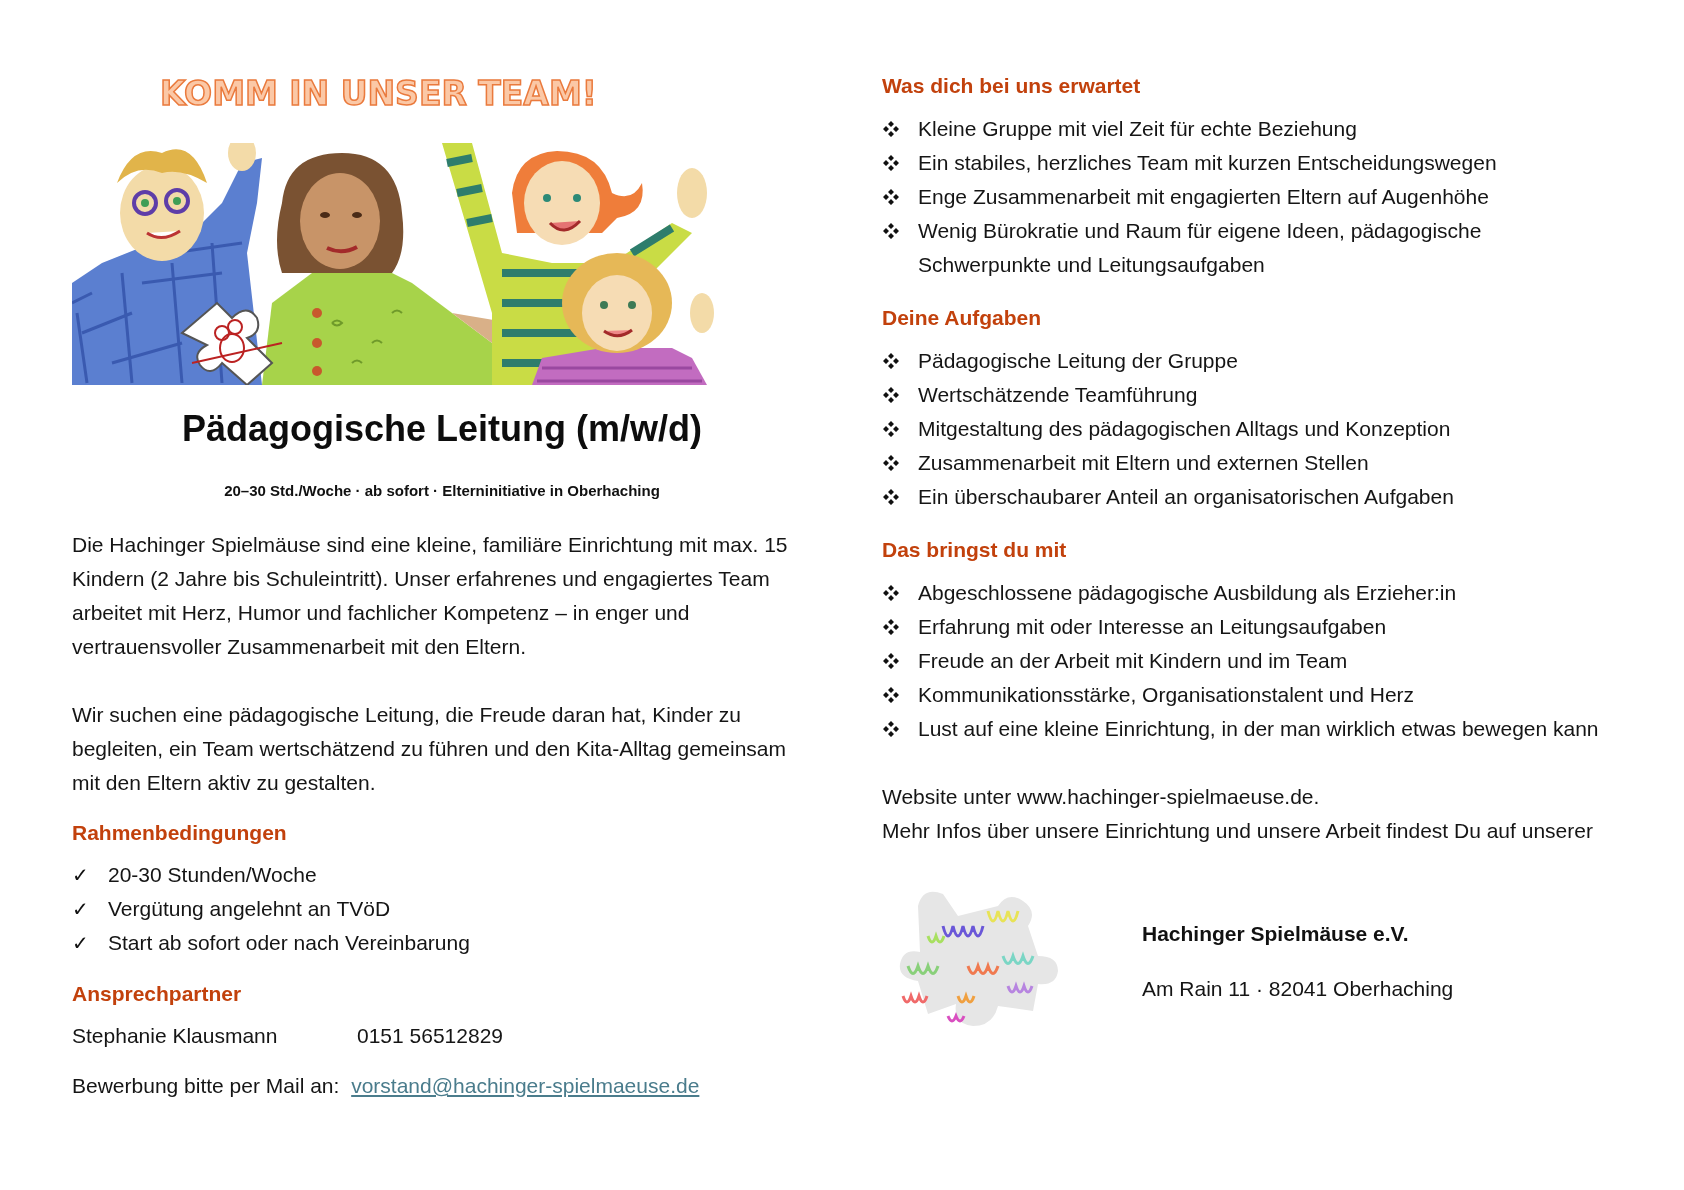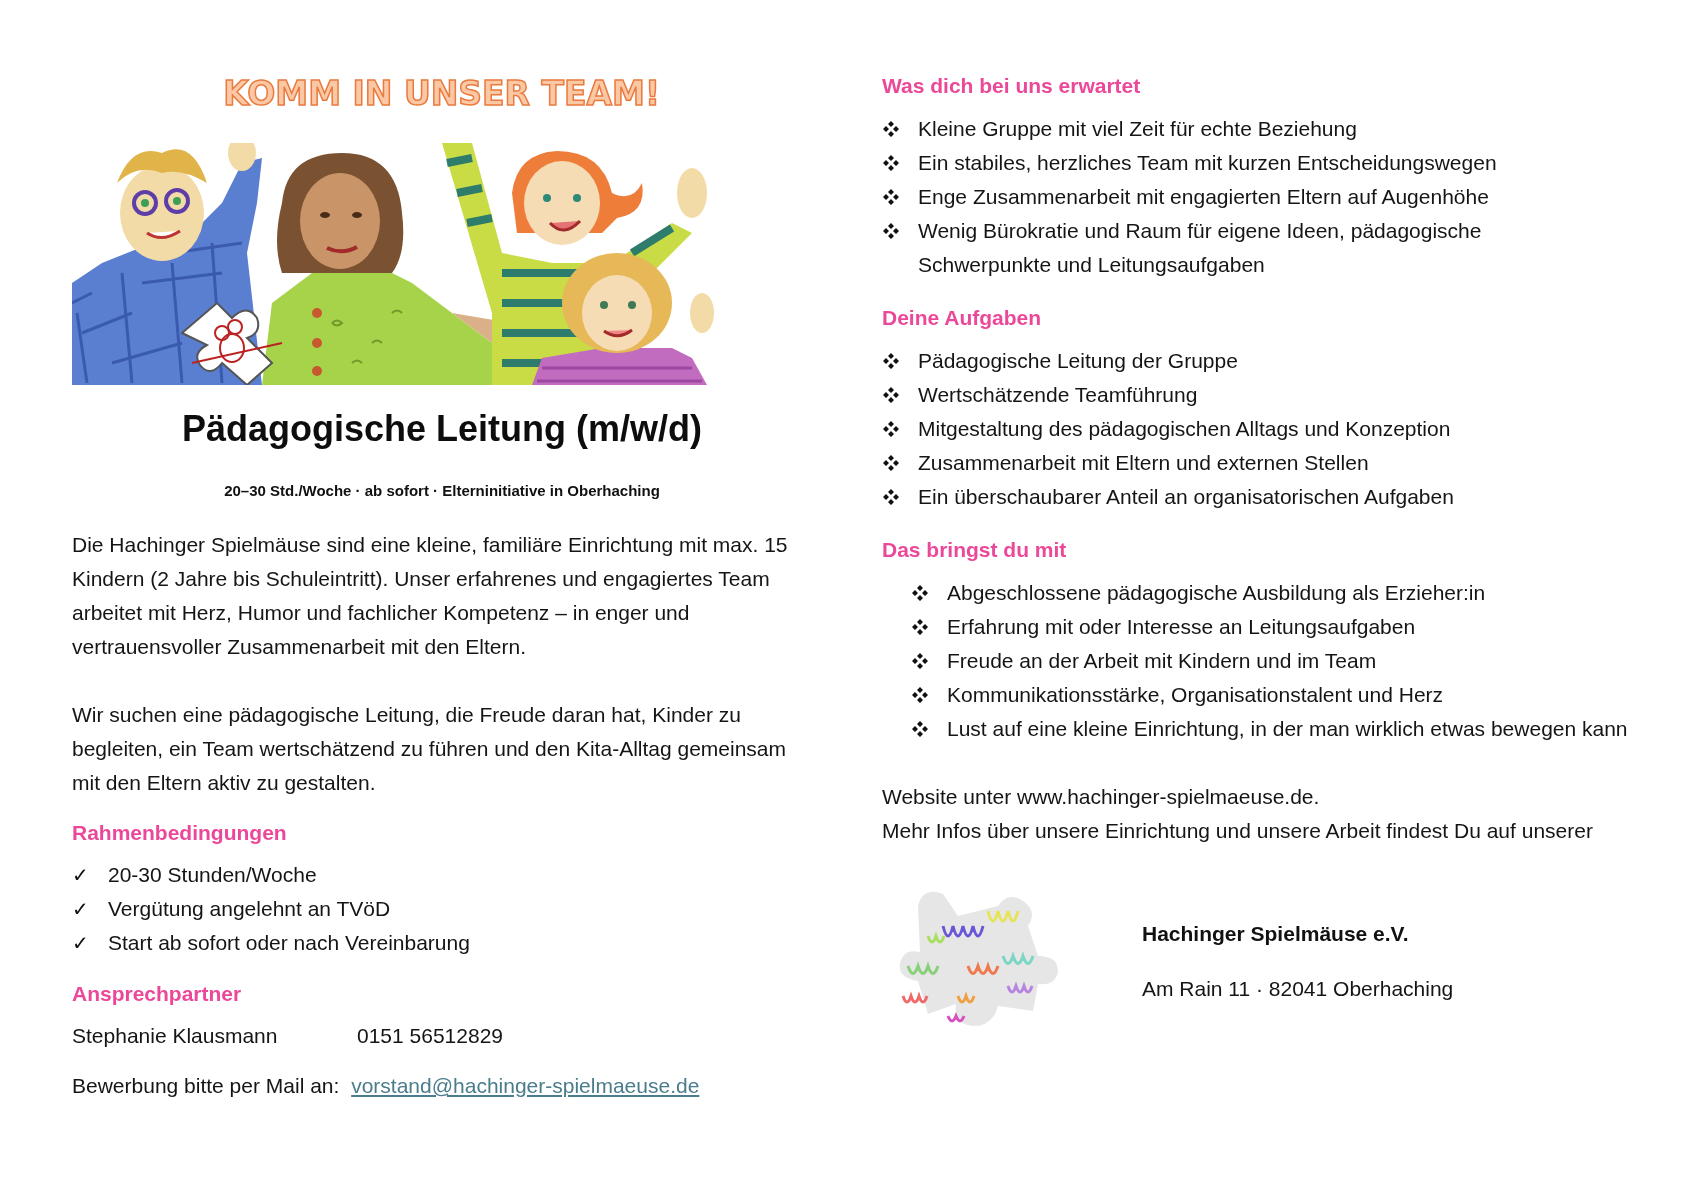--- a/index.html
+++ b/index.html
@@ -1,20 +1,20 @@
 <!DOCTYPE html>
 <html><head>
   <meta charset="utf-8">
   <style>
     * { box-sizing: border-box; margin: 0; padding: 0; }
     html, body { width: 1684px; height: 1190px; background: #ffffff; overflow: hidden; }
     body { font-family: "Liberation Sans", sans-serif; color: #111111; position: relative; }
 
     .banner {
-      position: absolute; left: 160px; top: 74px; width: 500px; text-align: right;
+      position: absolute; left: 160px; top: 74px; width: 500px; text-align: left;
       font-family: "DejaVu Sans", sans-serif; font-weight: bold; font-size: 33px;
       color: #fbc8a6; letter-spacing: 0px;
       -webkit-text-stroke: 1.5px #ea7a3d;
     }
 
     .hero {
       position: absolute; left: 72px; top: 143px; width: 652px; height: 242px; overflow: hidden;
       background: #ffffff;
     }
 
@@ -26,21 +26,21 @@
       position: absolute; left: 72px; top: 482px; width: 740px; text-align: center;
       font-weight: bold; font-size: 15px; color: #111;
     }
 
     .para {
       position: absolute; left: 72px; width: 760px;
       font-size: 21px; line-height: 34px; color: #151515;
     }
 
     .h-section {
-      position: absolute; font-weight: bold; font-size: 21px; color: #ec4899;
+      position: absolute; font-weight: bold; font-size: 21px; color: #c2410c;
     }
 
     .check-list, .diamond-list { position: absolute; list-style: none; }
     .check-list li, .diamond-list li {
       position: relative; font-size: 21px; line-height: 34px; color: #151515;
     }
     .check-list li { padding-left: 36px; }
     .diamond-list li { padding-left: 36px; }
     .bullet-mark {
       position: absolute; left: 0; top: 0; width: 26px; height: 34px;
@@ -235,21 +235,21 @@
     <span class="bullet-mark">
         <svg width="18" height="18" viewBox="0 0 18 18">
           <path d="M9,1 L12,4 L9,7 L6,4Z M9,11 L12,14 L9,17 L6,14Z M4,6 L7,9 L4,12 L1,9Z M14,6 L17,9 L14,12 L11,9Z" fill="#111"></path>
         </svg>
       </span>
     <span>Ein überschaubarer Anteil an organisatorischen Aufgaben</span>
   </li>
 </ul>
 
 <div class="h-section" style="left:882px; top:538px;">Das bringst du mit</div>
-<ul class="diamond-list" style="left:911px; top:576px;">
+<ul class="diamond-list" style="left:882px; top:576px;">
   <li>
     <span class="bullet-mark">
         <svg width="18" height="18" viewBox="0 0 18 18">
           <path d="M9,1 L12,4 L9,7 L6,4Z M9,11 L12,14 L9,17 L6,14Z M4,6 L7,9 L4,12 L1,9Z M14,6 L17,9 L14,12 L11,9Z" fill="#111"></path>
         </svg>
       </span>
     <span>Abgeschlossene pädagogische Ausbildung als Erzieher:in</span>
   </li>
   <li>
     <span class="bullet-mark">

